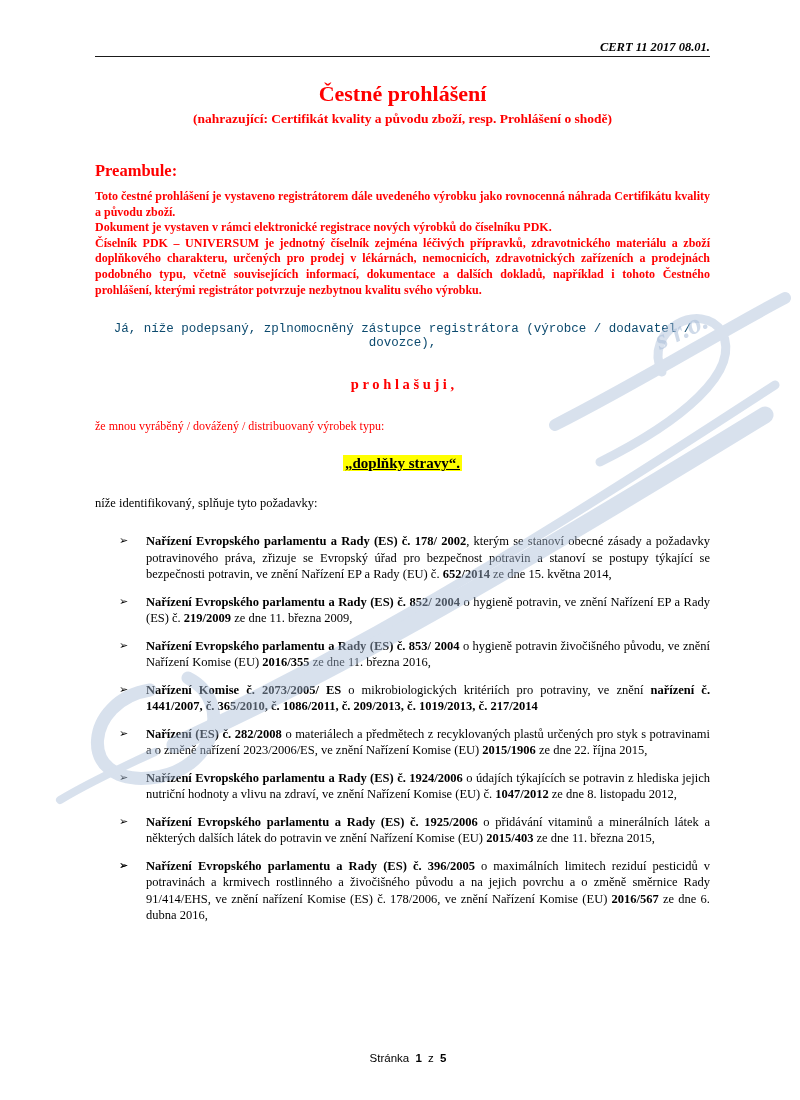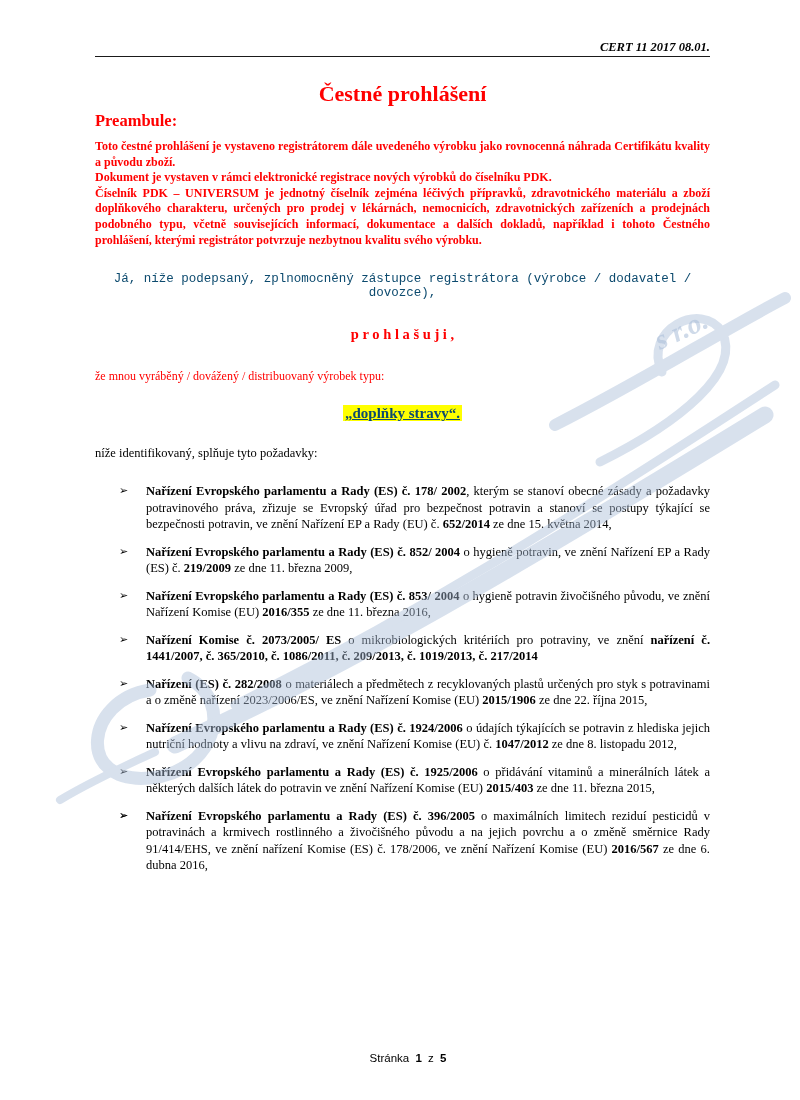--- a/index.html
+++ b/index.html
@@ -75,21 +75,21 @@
     color: #ff0000;
     font-size: 12px;
     margin: 26px 0 0 0;
   }
   .highlight-line {
     text-align: center;
     margin: 20px 0 0 0;
   }
   .highlight {
     background: #ffff00;
-    color: #0c4a6e;
+    color: #000000;
     font-weight: bold;
     font-size: 15px;
     text-decoration: underline;
     padding: 0 2px;
   }
   .identified {
     font-size: 12.5px;
     margin: 24px 0 0 0;
   }
   .reg-list {
@@ -146,20 +146,21 @@
   </g>
   <text x="660" y="350" transform="rotate(-25 660 350)" font-family="Liberation Serif, serif" font-style="italic" font-weight="bold" font-size="28" fill="#a9bdd8" opacity="0.55">s r.o.</text>
 </svg>
 
 <div class="page">
 
   <div class="doc-header">CERT 11 2017 08.01.</div>
 
   <div class="title">Čestné prohlášení</div>
 
+  <div class="subtitle">(nahrazující: Certifikát kvality a původu zboží, resp. Prohlášení o shodě)</div>
 
   <div class="preambule-heading">Preambule:</div>
 
   <p class="red-par">Toto čestné prohlášení je vystaveno registrátorem dále uvedeného výrobku jako rovnocenná náhrada Certifikátu kvality a původu zboží.</p>
   <p class="red-par">Dokument je vystaven v rámci elektronické registrace nových výrobků do číselníku PDK.</p>
   <p class="red-par">Číselník PDK – UNIVERSUM je jednotný číselník zejména léčivých přípravků, zdravotnického materiálu a zboží doplňkového charakteru, určených pro prodej v lékárnách, nemocnicích, zdravotnických zařízeních a prodejnách podobného typu, včetně souvisejících informací, dokumentace a dalších dokladů, například i tohoto Čestného prohlášení, kterými registrátor potvrzuje nezbytnou kvalitu svého výrobku.</p>
 
   <div class="declarant">Já, níže podepsaný, zplnomocněný zástupce registrátora (výrobce / dodavatel / dovozce),</div>
 
   <div class="prohlasuji">p r o h l a š u j i ,</div>

